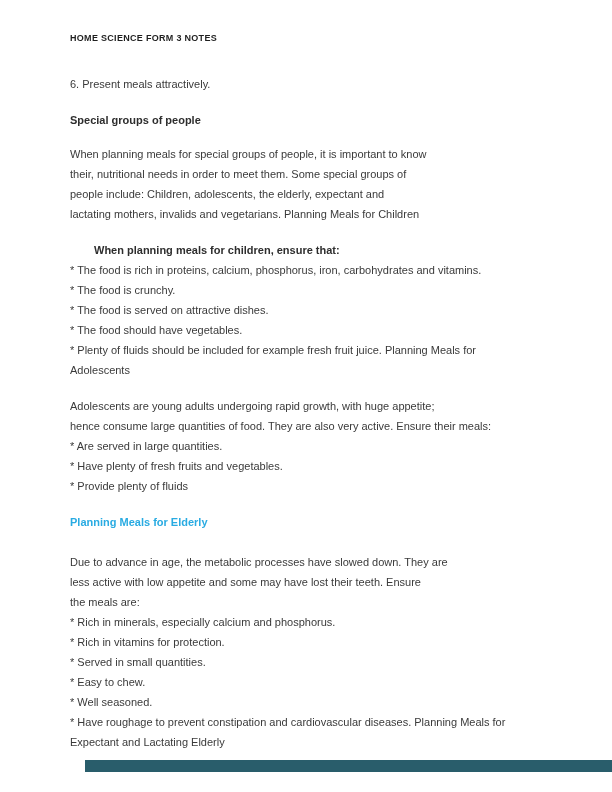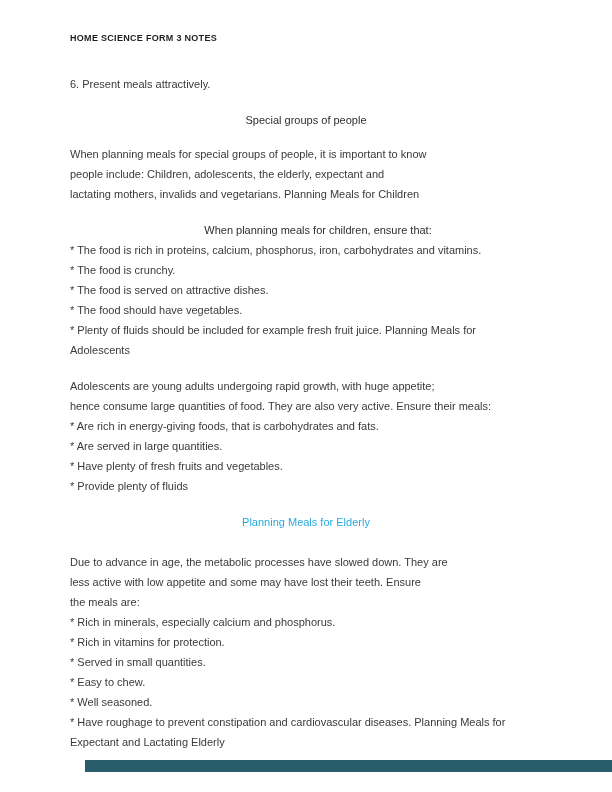--- a/index.html
+++ b/index.html
@@ -35,25 +35,24 @@
     line-height: 20px;
     white-space: nowrap;
     color: var(--text, #3a3a3a);
   }
 
   .block { margin-bottom: 16px; }
   .block.flush { margin-bottom: 0; }
 
   .heading {
     font-size: 11px;
-    font-weight: 400;
+    font-weight: 700;
     line-height: 20px;
     color: #2e2e2e;
     margin-bottom: 14px;
-    text-align: center;
   }
   .heading.flush { margin-bottom: 0; margin-left: 24px; }
 
   .heading.accent {
     color: var(--accent-heading, #29abe2);
     margin-bottom: 20px;
   }
 
   .footer-bar {
     position: absolute;
@@ -70,20 +69,21 @@
 <div class="page">
 
   <div class="doc-header">HOME SCIENCE FORM 3 NOTES</div>
 
   <div class="line block">6. Present meals attractively.</div>
 
   <div class="heading">Special groups of people</div>
 
   <div class="block">
     <div class="line">When planning meals for special groups of people, it is important to know</div>
+    <div class="line">their, nutritional needs in order to meet them. Some special groups of</div>
     <div class="line">people include: Children, adolescents, the elderly, expectant and</div>
     <div class="line">lactating mothers, invalids and vegetarians. Planning Meals for Children</div>
   </div>
 
   <div class="heading flush">When planning meals for children, ensure that:</div>
 
   <div class="block">
     <div class="line">* The food is rich in proteins, calcium, phosphorus, iron, carbohydrates and vitamins.</div>
     <div class="line">* The food is crunchy.</div>
     <div class="line">* The food is served on attractive dishes.</div>
@@ -91,21 +91,20 @@
     <div class="line">* Plenty of fluids should be included for example fresh fruit juice. Planning Meals for</div>
     <div class="line">Adolescents</div>
   </div>
 
   <div class="block flush">
     <div class="line">Adolescents are young adults undergoing rapid growth, with huge appetite;</div>
     <div class="line">hence consume large quantities of food. They are also very active. Ensure their meals:</div>
   </div>
 
   <div class="block">
-    <div class="line">* Are rich in energy-giving foods, that is carbohydrates and fats.</div>
     <div class="line">* Are served in large quantities.</div>
     <div class="line">* Have plenty of fresh fruits and vegetables.</div>
     <div class="line">* Provide plenty of fluids</div>
   </div>
 
   <div class="heading accent">Planning Meals for Elderly</div>
 
   <div class="block flush">
     <div class="line">Due to advance in age, the metabolic processes have slowed down. They are</div>
     <div class="line">less active with low appetite and some may have lost their teeth. Ensure</div>

